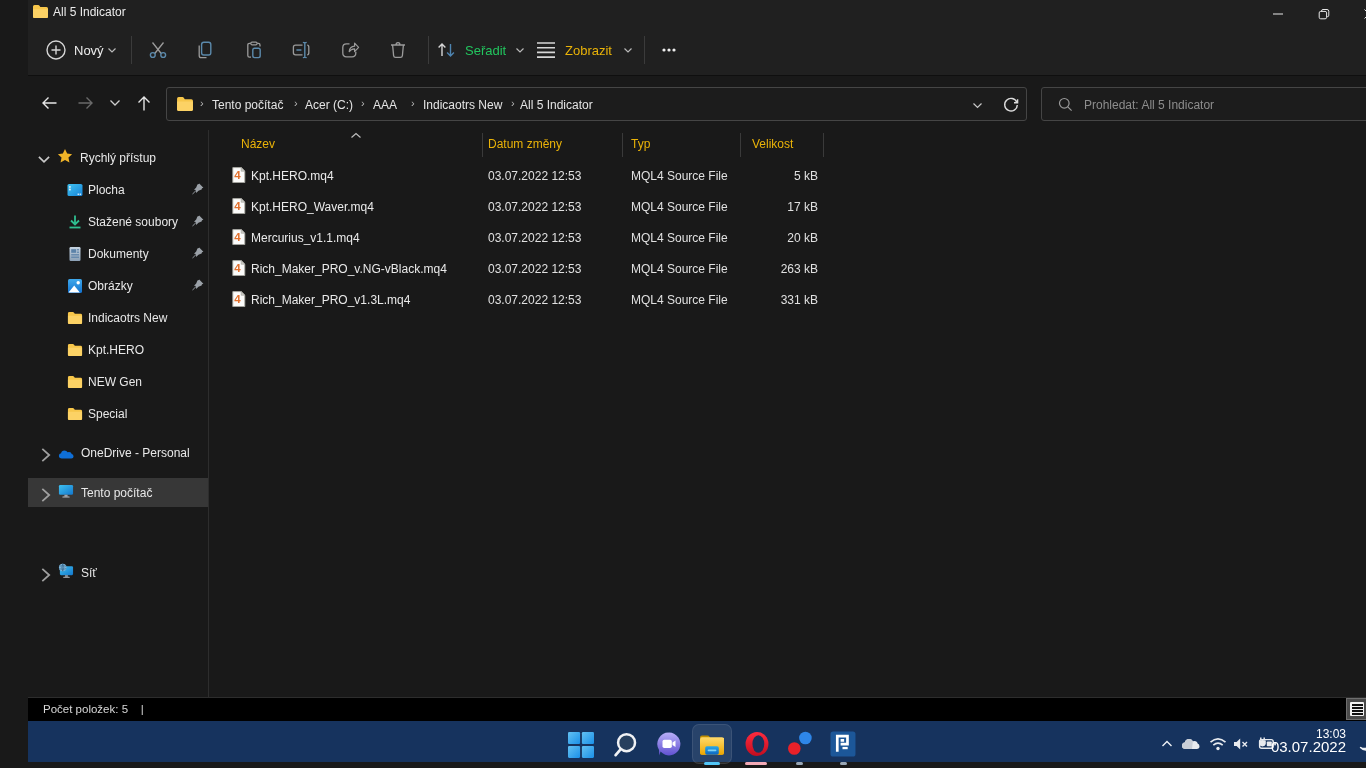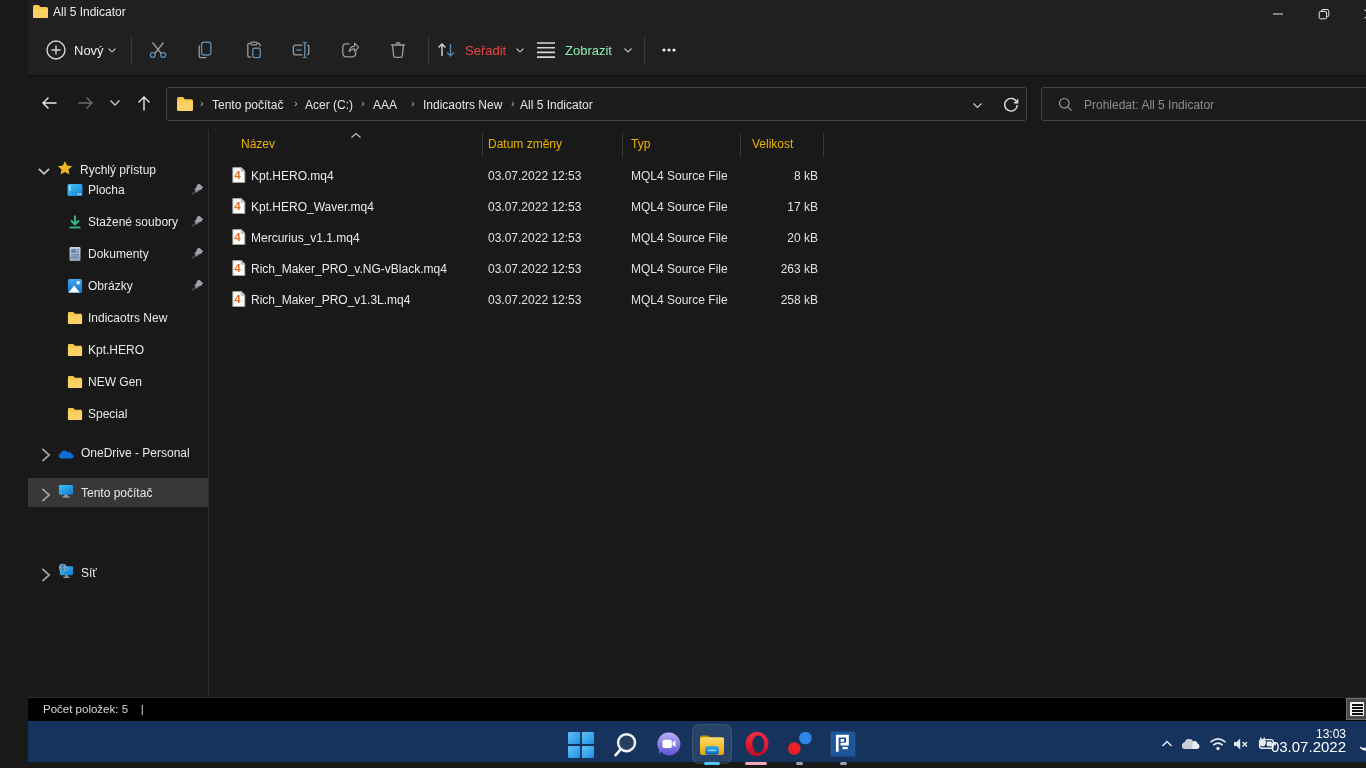--- a/index.html
+++ b/index.html
@@ -119,29 +119,29 @@
 
     <svg class="tool" style="left:359px;top:39px" width="22" height="22" viewBox="0 0 22 22">
       <path d="M4 6 L18 6 M9 6 Q9 3.6 11 3.6 Q13 3.6 13 6 M5.6 6 L6.6 16.6 Q6.8 18.4 8.6 18.4 L13.4 18.4 Q15.2 18.4 15.4 16.6 L16.4 6" stroke="#9b9b9b" stroke-width="1.3" fill="none"></path>
     </svg>
     <div class="tsep" style="left:400px"></div>
 
     <svg class="tool" style="left:407px;top:39px" width="24" height="22" viewBox="0 0 24 22">
       <path d="M7 17 L7 5 M3.6 8.4 L7 5 L10.4 8.4" stroke="#d6d6d6" stroke-width="1.4" fill="none"></path>
       <path d="M15.5 5 L15.5 17 M12.1 13.6 L15.5 17 L18.9 13.6" stroke="#4e84b0" stroke-width="1.4" fill="none"></path>
     </svg>
-    <div class="abs" style="left:437px;top:43px;font-size:13px;color:#ef4444">Seřadit</div>
+    <div class="abs" style="left:437px;top:43px;font-size:13px;color:#22c55e">Seřadit</div>
     <svg class="tool" style="left:487px;top:47px" width="10" height="7" viewBox="0 0 10 7">
         <path d="M1.5 1.5 L5 5 L8.5 1.5" stroke="#b9b9b9" stroke-width="1.2" fill="none"></path>
       </svg>
 
     <svg class="tool" style="left:508px;top:41px" width="20" height="18" viewBox="0 0 20 18">
       <path d="M1 2 L19 2 M1 6.7 L19 6.7 M1 11.4 L19 11.4 M1 16.1 L19 16.1" stroke="#d6d6d6" stroke-width="1.6"></path>
     </svg>
-    <div class="abs" style="left:537px;top:43px;font-size:13px;color:#86efac">Zobrazit</div>
+    <div class="abs" style="left:537px;top:43px;font-size:13px;color:#eab308">Zobrazit</div>
     <svg class="tool" style="left:595px;top:47px" width="10" height="7" viewBox="0 0 10 7">
         <path d="M1.5 1.5 L5 5 L8.5 1.5" stroke="#b9b9b9" stroke-width="1.2" fill="none"></path>
       </svg>
     <div class="tsep" style="left:616px"></div>
     <svg class="abs" style="left:634px;top:47px" width="14" height="6" viewBox="0 0 14 6">
         <circle cx="2" cy="3" r="1.6" fill="#ededed"></circle>
         <circle cx="7" cy="3" r="1.6" fill="#ededed"></circle>
         <circle cx="12" cy="3" r="1.6" fill="#ededed"></circle>
       </svg>
   </div>
@@ -188,21 +188,21 @@
       <svg class="abs" style="left:16px;top:9px" width="15" height="15" viewBox="0 0 15 15">
         <circle cx="6.3" cy="6.3" r="4.8" stroke="#9a9a9a" stroke-width="1.2" fill="none"></circle>
         <path d="M9.8 9.8 L13.6 13.6" stroke="#9a9a9a" stroke-width="1.2"></path>
       </svg>
       <div class="abs" style="left:42px;top:10px;font-size:12px;color:#8d8d8d">Prohledat: All 5 Indicator</div>
     </div>
   </div>
 
   <div id="sidebar">
     
-    <div class="srow" style="top:25px">
+    <div class="srow" style="top:13px">
       <svg class="chev" style="left:9px;top:9px" width="11" height="8" viewBox="0 0 11 8">
           <path d="M1.5 1.5 L5.5 5.5 L9.5 1.5" stroke="#c9c9c9" stroke-width="1.3" fill="none"></path>
         </svg>
       <svg class="ic" style="left:29px;top:5px" width="18" height="18" viewBox="0 0 18 18">
         <path d="M9 1 L11.4 6.2 L17 6.9 L12.9 10.8 L14 16.4 L9 13.6 L4 16.4 L5.1 10.8 L1 6.9 L6.6 6.2 Z" fill="#f0b428"></path>
       </svg>
       <div class="lbl" style="left:52px">Rychlý přístup</div>
     </div>
     
     <div class="srow" style="top:45px">
@@ -360,21 +360,21 @@
 
     <div class="frow" style="top:30px">
       <svg class="fic" viewBox="0 0 16 16">
           <path d="M1.8 0.6 L10.2 0.6 L13.8 4.2 L13.8 15.6 L1.8 15.6 Z" fill="#fbfbfa" stroke="#a8a8a2" stroke-width="0.9"></path>
           <path d="M10.2 0.6 L10.2 4.2 L13.8 4.2 Z" fill="#cfcfc8" stroke="#a8a8a2" stroke-width="0.7"></path>
           <text x="6.4" y="12.2" font-size="11.5" font-weight="bold" fill="#e2702d" text-anchor="middle" font-family="Liberation Sans">4</text>
         </svg>
       <div class="nm">Kpt.HERO.mq4</div>
         <div class="dt">03.07.2022 12:53</div>
         <div class="tp">MQL4 Source File</div>
-        <div class="sz">8 kB</div>
+        <div class="sz">5 kB</div>
     </div>
     <div class="frow" style="top:61px">
       <svg class="fic" viewBox="0 0 16 16">
           <path d="M1.8 0.6 L10.2 0.6 L13.8 4.2 L13.8 15.6 L1.8 15.6 Z" fill="#fbfbfa" stroke="#a8a8a2" stroke-width="0.9"></path>
           <path d="M10.2 0.6 L10.2 4.2 L13.8 4.2 Z" fill="#cfcfc8" stroke="#a8a8a2" stroke-width="0.7"></path>
           <text x="6.4" y="12.2" font-size="11.5" font-weight="bold" fill="#e2702d" text-anchor="middle" font-family="Liberation Sans">4</text>
         </svg>
       <div class="nm">Kpt.HERO_Waver.mq4</div>
         <div class="dt">03.07.2022 12:53</div>
         <div class="tp">MQL4 Source File</div>
@@ -404,21 +404,21 @@
     </div>
     <div class="frow" style="top:154px">
       <svg class="fic" viewBox="0 0 16 16">
           <path d="M1.8 0.6 L10.2 0.6 L13.8 4.2 L13.8 15.6 L1.8 15.6 Z" fill="#fbfbfa" stroke="#a8a8a2" stroke-width="0.9"></path>
           <path d="M10.2 0.6 L10.2 4.2 L13.8 4.2 Z" fill="#cfcfc8" stroke="#a8a8a2" stroke-width="0.7"></path>
           <text x="6.4" y="12.2" font-size="11.5" font-weight="bold" fill="#e2702d" text-anchor="middle" font-family="Liberation Sans">4</text>
         </svg>
       <div class="nm">Rich_Maker_PRO_v1.3L.mq4</div>
         <div class="dt">03.07.2022 12:53</div>
         <div class="tp">MQL4 Source File</div>
-        <div class="sz">258 kB</div>
+        <div class="sz">331 kB</div>
     </div>
   </div>
 
   <div id="statusbar">
     <div class="abs" style="left:15px;top:5px;font-size:11.5px;color:#d8d8d8">Počet položek: 5&nbsp;&nbsp;&nbsp; |</div>
     <div class="abs" style="left:1318px;top:0px;width:22px;height:22px;background:#4a4a4a;border:1px solid #6e6e6e">
       <div class="abs" style="left:3px;top:3px;width:14px;height:14px;background:#f2f2f2;border-radius:1px">
         <div style="margin:2px 1.5px 0;height:1.6px;background:#111"></div>
         <div style="margin:1.4px 1.5px 0;height:1.6px;background:#111"></div>
         <div style="margin:1.4px 1.5px 0;height:1.6px;background:#111"></div>

